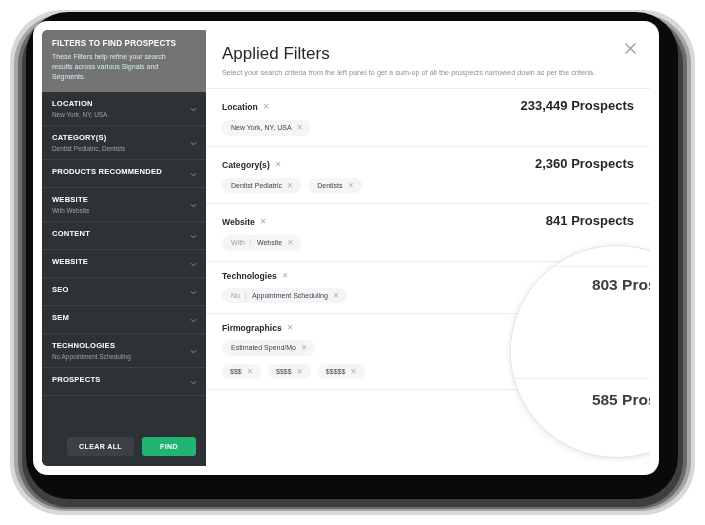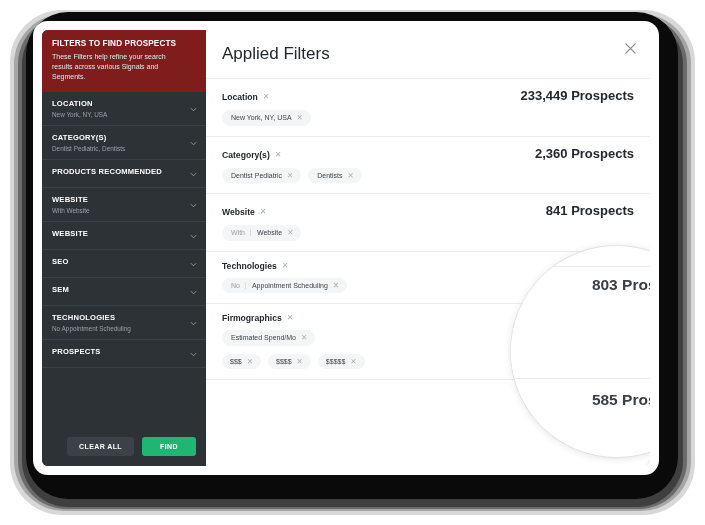--- a/index.html
+++ b/index.html
@@ -59,21 +59,21 @@
   
   .sidebar {
     width: 164px;
     flex: 0 0 164px;
     background: #2d3237;
     display: flex;
     flex-direction: column;
     position: relative;
   }
   .sb-header {
-    background: #7f1d1d;
+    background: #737373;
     padding: 9px 18px 10px 10px;
   }
   .sb-header-title {
     color: #ffffff;
     font-size: 8.2px;
     font-weight: bold;
     letter-spacing: .12px;
     margin-bottom: 4px;
   }
   .sb-header-sub {
@@ -326,20 +326,28 @@
           <div class="sb-item">
             <div class="sb-item-label">WEBSITE</div>
             <div class="sb-item-sub">With Website</div>
             <span class="sb-chevron">
               <svg width="7" height="7" viewBox="0 0 8 8">
                 <polyline points="1,2.5 4,5.5 7,2.5" fill="none" stroke="#9aa1a8" stroke-width="1"></polyline>
               </svg>
             </span>
           </div>
           <div class="sb-item">
+            <div class="sb-item-label">CONTENT</div>
+            <span class="sb-chevron">
+              <svg width="7" height="7" viewBox="0 0 8 8">
+                <polyline points="1,2.5 4,5.5 7,2.5" fill="none" stroke="#9aa1a8" stroke-width="1"></polyline>
+              </svg>
+            </span>
+          </div>
+          <div class="sb-item">
             <div class="sb-item-label">WEBSITE</div>
             <span class="sb-chevron">
               <svg width="7" height="7" viewBox="0 0 8 8">
                 <polyline points="1,2.5 4,5.5 7,2.5" fill="none" stroke="#9aa1a8" stroke-width="1"></polyline>
               </svg>
             </span>
           </div>
           <div class="sb-item">
             <div class="sb-item-label">SEO</div>
             <span class="sb-chevron">
@@ -378,20 +386,21 @@
       <div class="sb-footer">
         <button class="btn btn-clear">CLEAR ALL</button>
         <button class="btn btn-find">FIND</button>
       </div>
     </div>
 
     <div class="main">
 
       <div class="main-head">
         <div class="main-title">Applied Filters</div>
+        <div class="main-sub">Select your search criteria from the left panel to get a sum-up of all the prospects narrowed down as per the criteria.</div>
         <div class="close-x">
           <svg width="13" height="13" viewBox="0 0 13 13">
             <line x1="1.5" y1="1.5" x2="11.5" y2="11.5" stroke="#8d9298" stroke-width="1.1"></line>
             <line x1="11.5" y1="1.5" x2="1.5" y2="11.5" stroke="#8d9298" stroke-width="1.1"></line>
           </svg>
         </div>
       </div>
 
       <div id="sections">
           <div class="filter-section">

